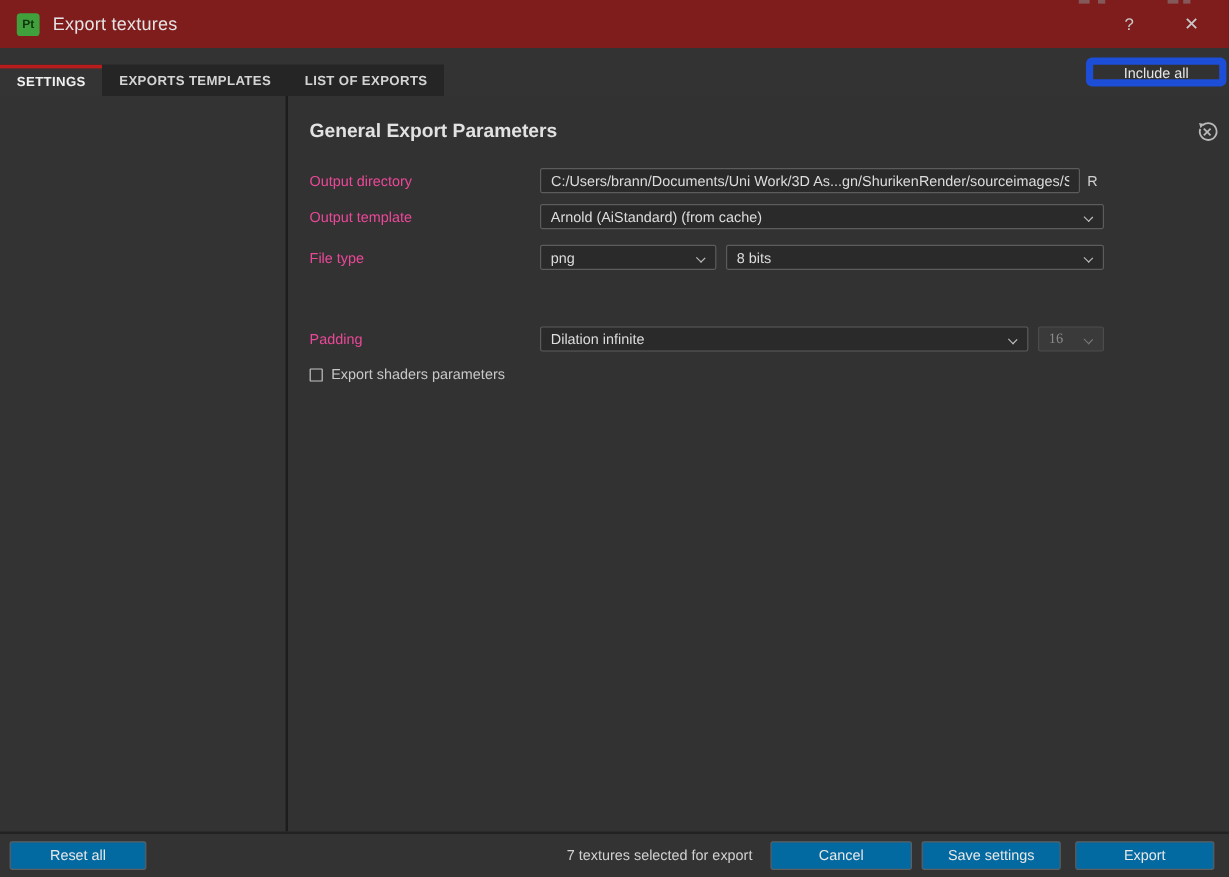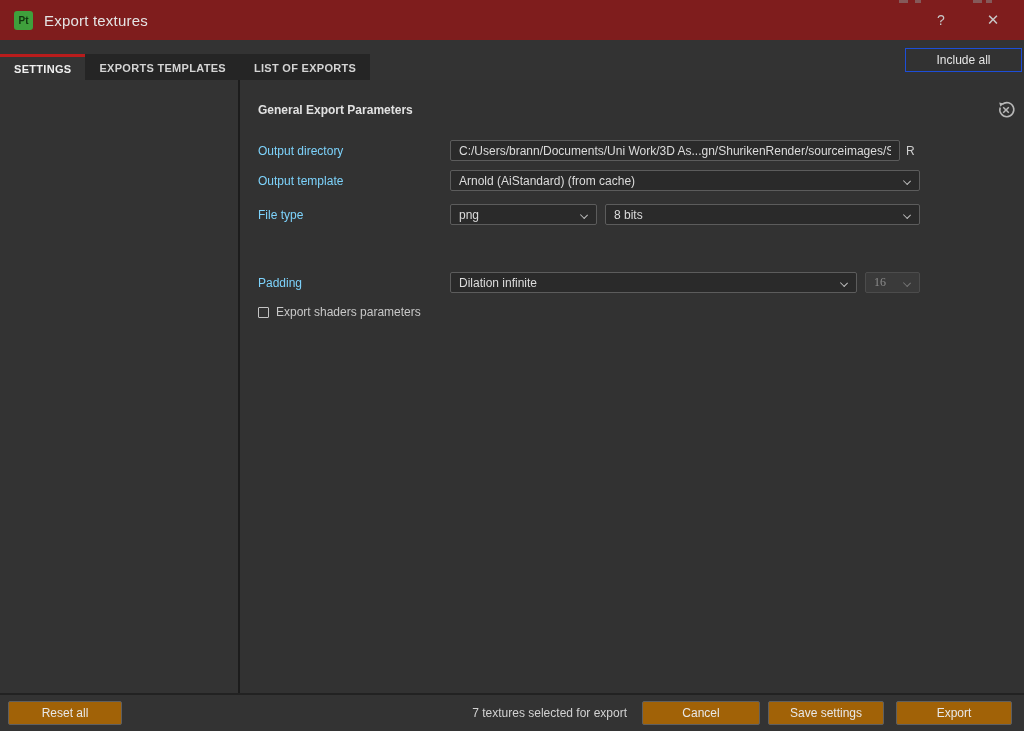--- a/index.html
+++ b/index.html
@@ -37,21 +37,21 @@
     position:absolute; left:0; bottom:0; height:26px; display:flex; background:#252525;
   }
   .tab {
     height:26px; padding:0 14px; display:flex; align-items:center;
     font-size:11px; font-weight:bold; color:#d4d4d4; letter-spacing:.3px;
     border-top:2px solid transparent; background:#252525;
   }
   .tab.active { background:#343434; border-top:3px solid #b91c1c; color:#f0f0f0; }
   .include-btn {
     position:absolute; right:2px; top:8px; width:117px; height:24px;
-    background:#323232; border:1px solid #1d4ed8; border-radius:0;
+    background:#323232; border:6px solid #1d4ed8; border-radius:5px;
     color:#e6e6e6; font-size:12px; font-family:inherit;
   }
 
   
   .body { position:absolute; top:80px; left:0; width:1024px; height:613px; }
   .sidebar { position:absolute; left:0; top:0; width:238px; height:613px; background:#323232; }
   .vdivider { position:absolute; left:238px; top:0; width:2px; height:613px; background:#1c1c1c; }
 
   .sidebar-toolbar { position:absolute; top:6px; right:8px; width:20px; height:18px; }
   .side-row-global {
@@ -69,26 +69,26 @@
     width:13px; height:13px; border-radius:2px; background:#9a9a9a;
     color:#262626; font-size:10px; font-weight:bold; line-height:13px; text-align:center;
     margin-right:8px;
   }
 
   .main { position:absolute; left:240px; top:0; width:784px; height:613px; background:#323232; }
   .main-header {
     position:absolute; top:21px; left:18px; right:8px; height:18px;
     display:flex; align-items:center;
   }
-  .main-header .htext { font-size:12px; font-weight:bold; color:#e2e2e2; flex:1; }
+  .main-header .htext { font-size:16px; font-weight:bold; color:#e2e2e2; flex:1; }
   .reset-icon { width:20px; height:20px; }
 
   .frow { position:absolute; left:0; width:784px; height:22px; }
   .frow .flabel {
-    position:absolute; left:18px; top:4px; font-size:12px; color:#7dd3fc;
+    position:absolute; left:18px; top:4px; font-size:12px; color:#ec4899;
   }
   .ctrl {
     position:absolute; height:21px; background:#2a2a2a; border:1px solid #5c5c5c;
     border-radius:2px; color:#dcdcdc; font-size:12px;
     display:flex; align-items:center; padding:0 8px;
   }
   input.ctrl { text-align:center; font-family:inherit; width:450px; left:210px; }
   .dd { justify-content:flex-start; padding-right:24px; }
   .chev {
     position:absolute; right:9px; top:7px; width:6px; height:6px;
@@ -106,21 +106,21 @@
   }
   .cbrow .cblabel { font-size:12px; color:#c8c8c8; }
 
   
   .footer {
     position:absolute; left:0; top:693px; width:1024px; height:38px;
     background:#333333; border-top:2px solid #222222;
     display:flex; align-items:center;
   }
   .btn {
-    height:24px; background:#a16207; border:1px solid #5f5f5f; border-radius:2px;
+    height:24px; background:#0369a1; border:1px solid #5f5f5f; border-radius:2px;
     color:#e8e8e8; font-size:12px; font-family:inherit;
   }
   .reset-all { width:114px; margin-left:8px; }
   .footer .fspacer { flex:1; }
   .status { font-size:12px; color:#d2d2d2; margin-right:15px; }
   .cancel { width:118px; margin-right:8px; }
   .savesettings { width:116px; margin-right:12px; }
   .export { width:116px; margin-right:12px; }
 </style>
 </head>

